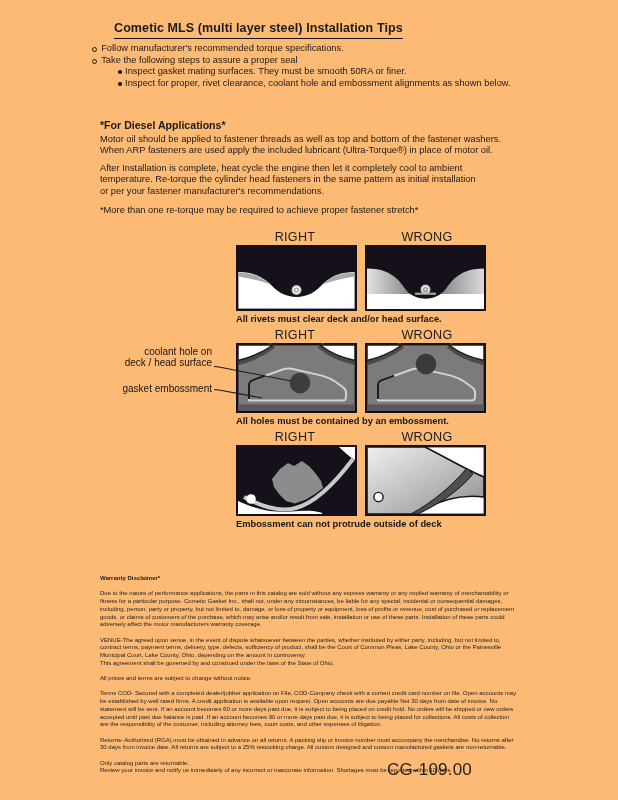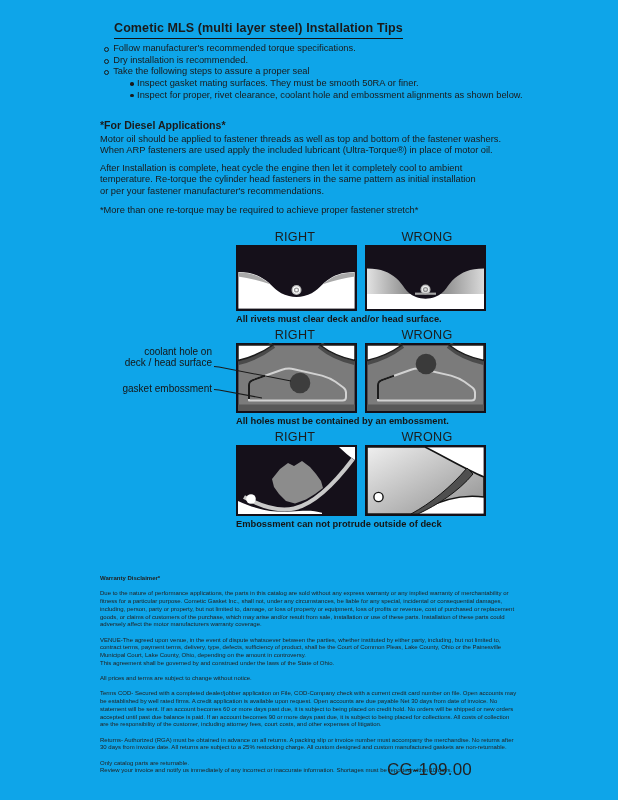--- a/index.html
+++ b/index.html
@@ -1,20 +1,20 @@
 <!DOCTYPE html>
 <html><head>
 <meta charset="utf-8">
 <style>
   html,body{margin:0;padding:0;background:#fff;}
-  .page{position:relative;width:618px;height:800px;background:#0ea5e9;overflow:hidden;
+  .page{position:relative;width:618px;height:800px;background:#fdba74;overflow:hidden;
         font-family:"Liberation Sans",sans-serif;color:#1a1a1a;}
   .title{position:absolute;left:114px;top:21px;font-size:12.5px;font-weight:bold;
          letter-spacing:.1px;border-bottom:1.6px solid #111;padding-bottom:3px;white-space:nowrap;}
-  .tips{position:absolute;left:104px;top:43px;font-size:9.3px;line-height:11.7px;}
+  .tips{position:absolute;left:92px;top:43px;font-size:9.3px;line-height:11.7px;}
   .tip{display:flex;align-items:flex-start;white-space:nowrap;}
   .odot{width:3.2px;height:3.2px;border:1px solid #1a1a1a;border-radius:50%;margin:3.8px 4px 0 0;flex:none;}
   .fdot{width:3.6px;height:3.6px;background:#1a1a1a;border-radius:50%;margin:3.8px 3.5px 0 0;flex:none;}
   .sub{margin-left:26px;}
   .diesel-h{position:absolute;left:100px;top:119px;font-size:10.6px;font-weight:bold;}
   .bodytext{font-size:9.3px;line-height:11.4px;white-space:nowrap;}
   .p1{position:absolute;left:100px;top:134px;}
   .p2{position:absolute;left:100px;top:163px;}
   .p3{position:absolute;left:100px;top:205px;}
   .drow{position:absolute;left:236px;width:250px;}
@@ -39,24 +39,20 @@
 
   <div class="title">Cometic MLS (multi layer steel) Installation Tips</div>
 
   <div class="tips">
     <div class="tip">
       <span class="odot"></span>
       <span>Follow manufacturer's recommended torque specifications.</span>
     </div>
     <div class="tip">
       <span class="odot"></span>
-      <span>Dry installation is recommended.</span>
-    </div>
-    <div class="tip">
-      <span class="odot"></span>
       <span>Take the following steps to assure a proper seal</span>
     </div>
     <div class="tip sub">
       <span class="fdot"></span>
       <span>Inspect gasket mating surfaces.  They must be smooth 50RA or finer.</span>
     </div>
     <div class="tip sub">
       <span class="fdot"></span>
       <span>Inspect for proper, rivet clearance, coolant hole and embossment alignments as shown below.</span>
     </div>

